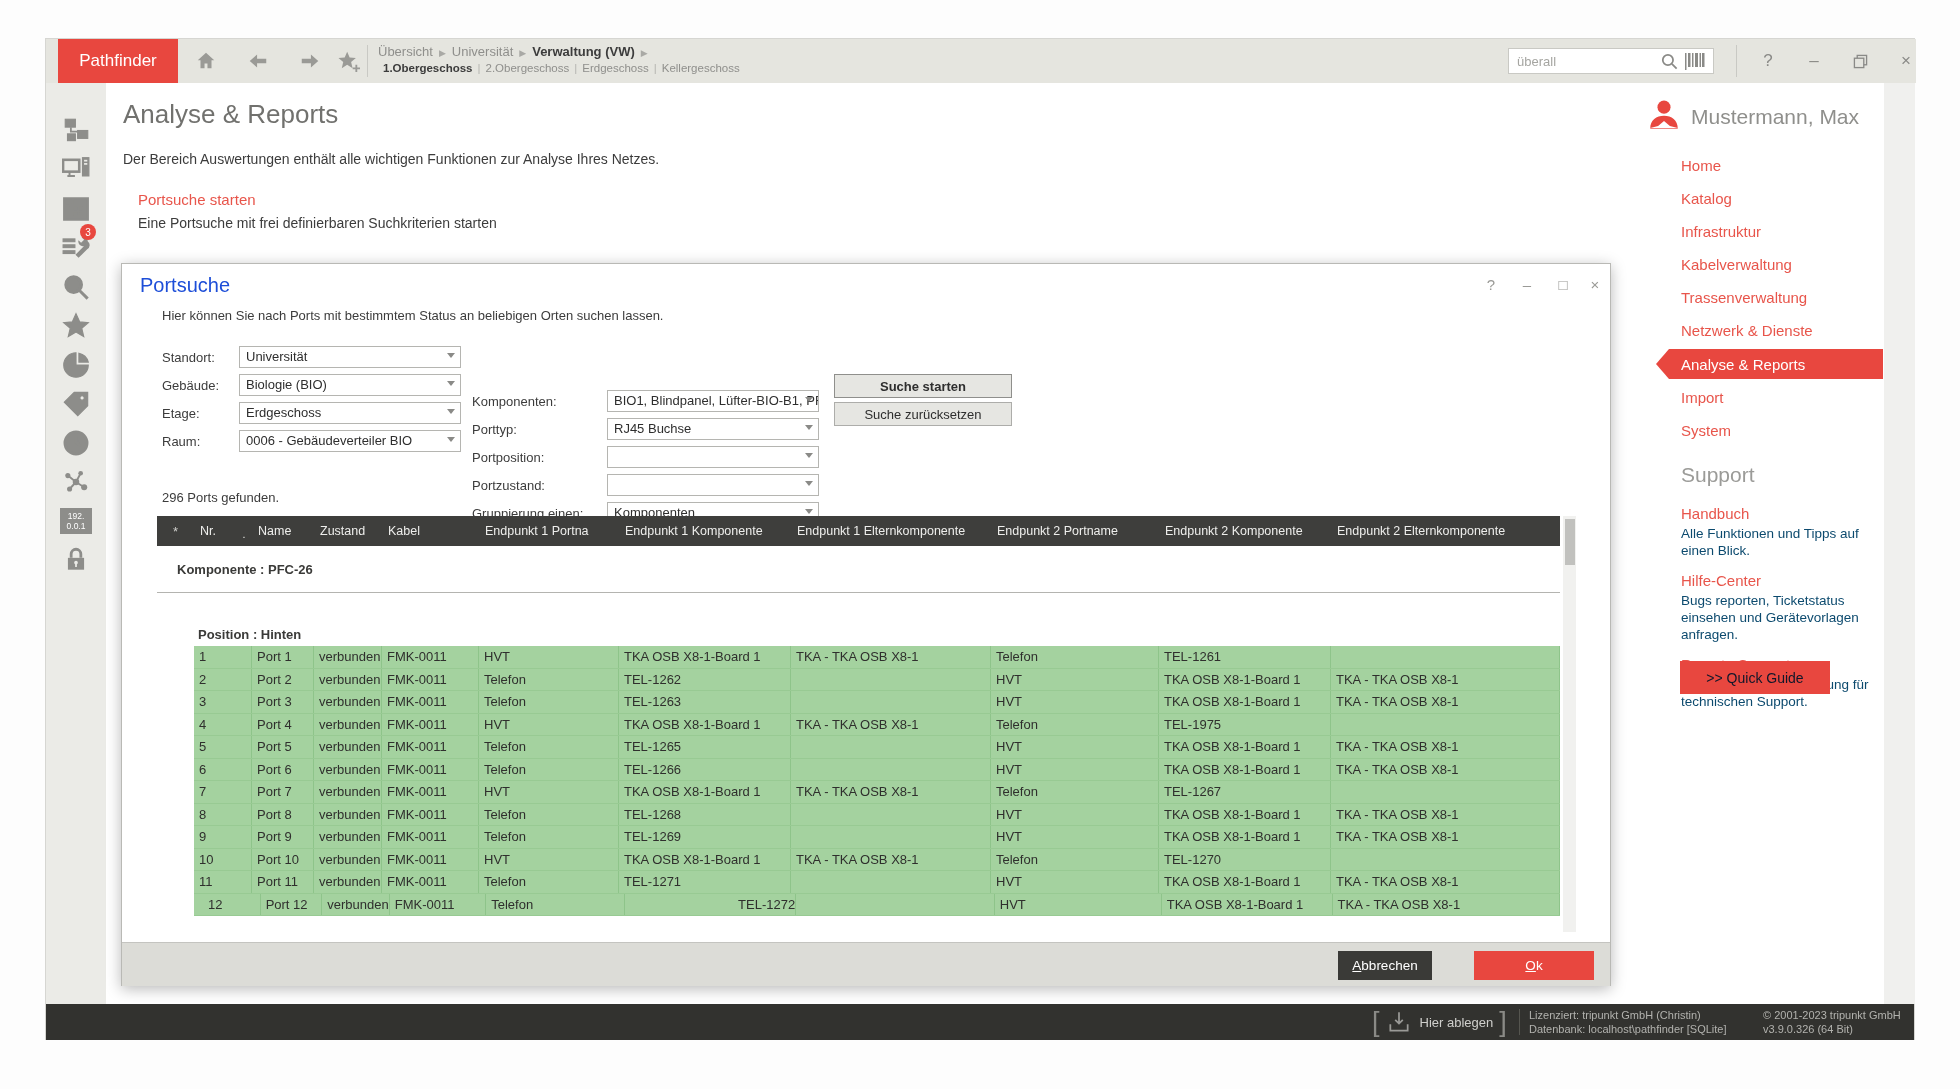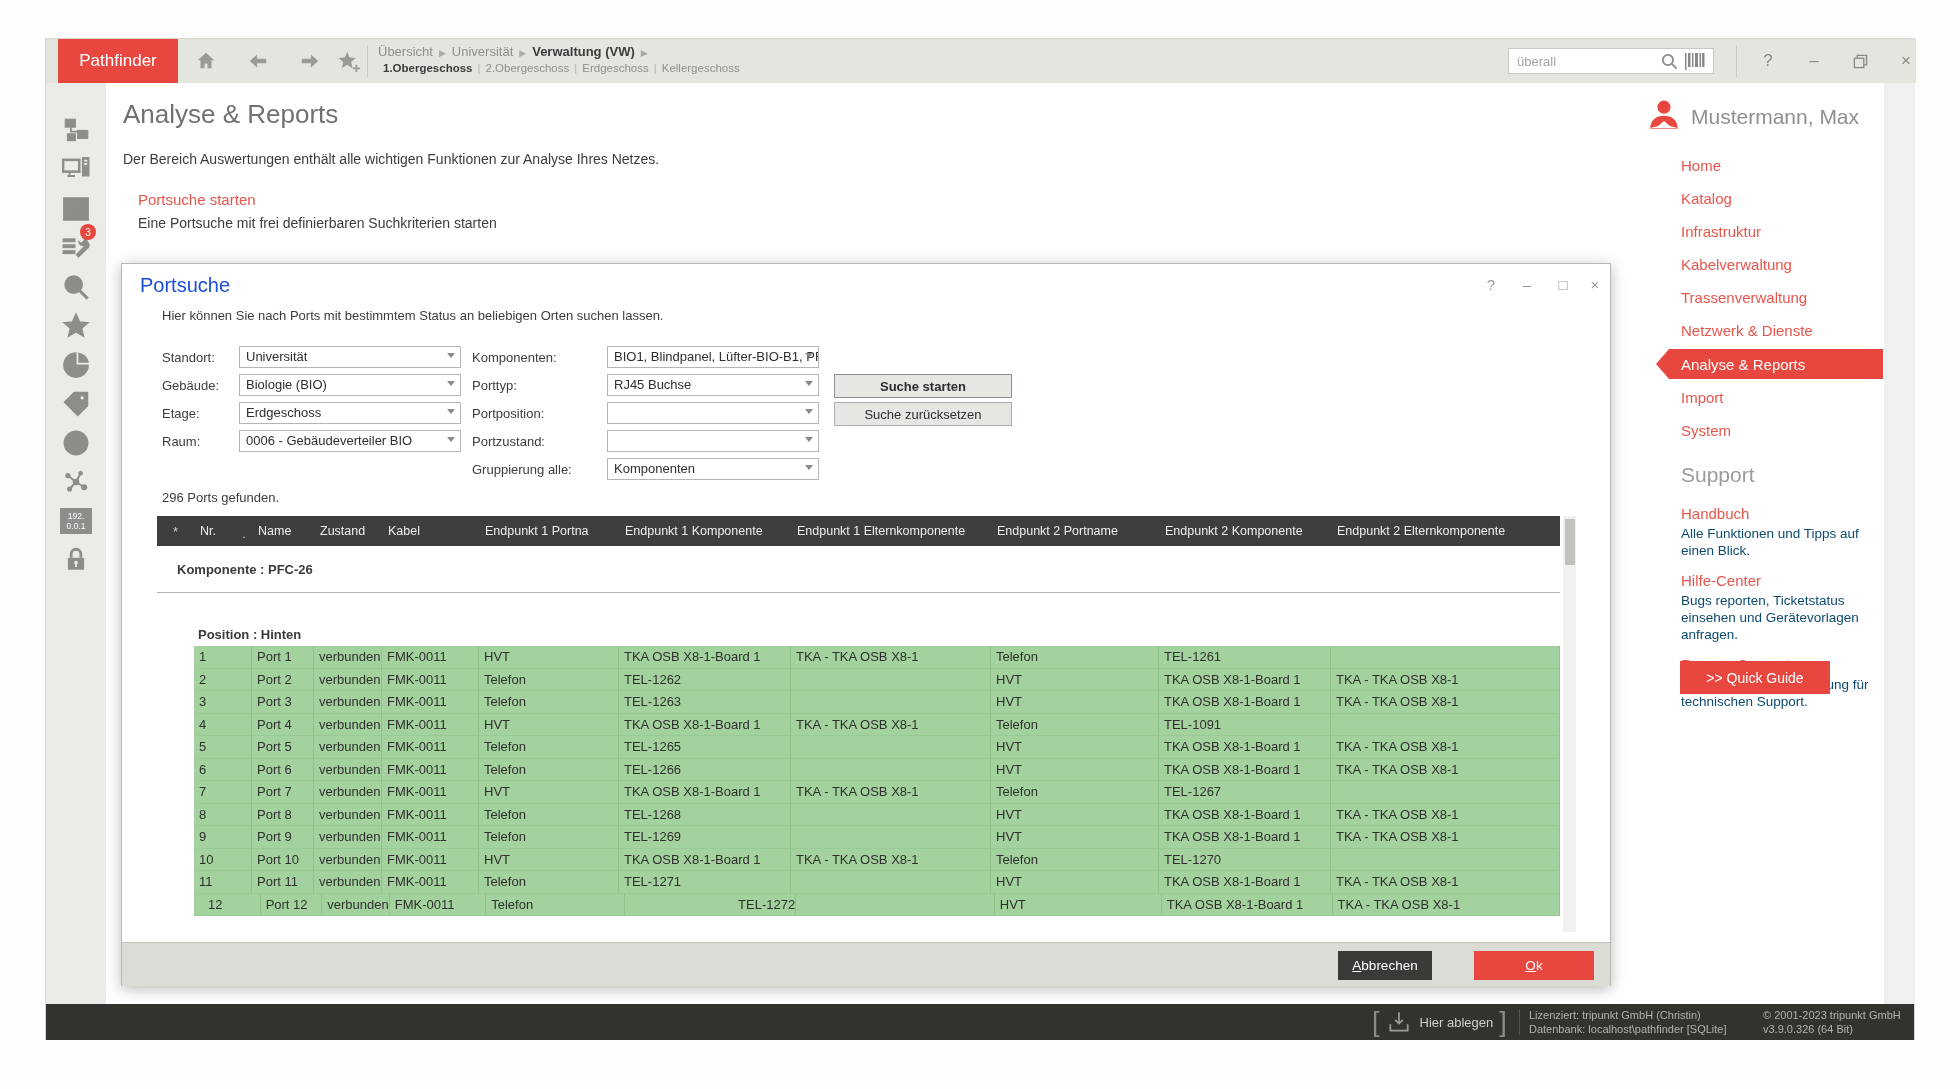--- a/index.html
+++ b/index.html
@@ -42,21 +42,21 @@
   #portsearch-link { position:absolute; left:92px; top:152px; font-size:15px; color:#e8554b; cursor:pointer; }
   #portsearch-desc { position:absolute; left:92px; top:176px; font-size:14px; color:#3c3c3c; }
 
   
   #dialog { position:absolute; left:75px; top:224px; width:1490px; height:723px; background:#fff; border:1px solid #b9b9b5; box-shadow:0 3px 14px rgba(0,0,0,.28); }
   #dlg-title { position:absolute; left:18px; top:10px; font-size:20px; color:#1d4ed8; }
   .dlg-ctl { position:absolute; top:8px; width:30px; height:24px; display:flex; align-items:center; justify-content:center; color:#9a9a96; font-size:15px; cursor:pointer; }
   #dlg-sub { position:absolute; left:40px; top:44px; font-size:13px; color:#3c3c3c; }
   .fcol { position:absolute; top:82px; }
   #fcol-left { left:40px; }
-  #fcol-right { left:350px; }
+  #fcol-right { left:350px;margin-top:44px; }
   .frow { display:flex; align-items:center; height:22px; margin-bottom:6px; }
   #fcol-left .frow .flabel { width:77px; font-size:13px; color:#3c3c3c; }
   #fcol-right .frow .flabel { width:135px; font-size:13px; color:#3c3c3c; }
   .fselect { position:relative; background:#fff; border:1px solid #b5b5b1; height:22px; font-size:13px; color:#2e2e2e; padding:2px 18px 2px 6px; white-space:nowrap; overflow:hidden; cursor:pointer; }
   #fcol-left .fselect { width:222px; }
   #fcol-right .fselect { width:212px; }
   .fselect .arr { position:absolute; right:5px; top:6px; width:0; height:0; border-left:4px solid transparent; border-right:4px solid transparent; border-top:5px solid #8a8a87; }
   .searchbtn { position:absolute; left:712px; width:178px; height:24px; background:#e6e6e2; border:1px solid #adadaa; font-size:13px; color:#2e2e2e; display:flex; align-items:center; justify-content:center; cursor:pointer; }
   #btn-suche { top:110px; font-weight:bold; border:1px solid #8f8f8c; }
   #btn-reset { top:138px; }
@@ -88,21 +88,21 @@
   #user-name { position:absolute; left:1645px; top:66px; font-size:21px; color:#8f8f8c; }
   #menu { position:absolute; left:1623px; top:110px; width:214px; }
   .mitem { position:relative; height:33px; display:flex; align-items:center; padding-left:12px; font-size:15px; color:#e8554b; cursor:pointer; }
   .mitem.active { background:#e8473f; color:#fff; height:30px; margin:2px 0; }
   .mitem.active::before { content:""; position:absolute; left:-13px; top:0; border-top:15px solid transparent; border-bottom:15px solid transparent; border-right:13px solid #e8473f; }
   #support-header { position:absolute; left:1635px; top:424px; font-size:21px; color:#9b9b98; }
   #support-list { position:absolute; left:1635px; top:466px; width:205px; }
   .sitem { margin-bottom:13px; }
   .sitem .stitle { font-size:15px; color:#e8554b; margin-bottom:3px; cursor:pointer; }
   .sitem .sdesc { font-size:13.5px; color:#0c4a6e; line-height:17px; }
-  #quickguide { position:absolute; left:1634px; top:622px; width:150px; height:33px; background:#e8473f; color:#ffffff; font-size:14px; display:flex; align-items:center; justify-content:center; cursor:pointer; }
+  #quickguide { position:absolute; left:1634px; top:622px; width:150px; height:33px; background:#e8473f; color:#0f172a; font-size:14px; display:flex; align-items:center; justify-content:center; cursor:pointer; }
   #right-gutter { position:absolute; left:1838px; top:44px; width:31px; height:921px; background:#f0f0ee; }
 
   
   #statusbar { position:absolute; left:0; top:965px; width:1868px; height:36px; background:#32322f; }
   #dropzone { position:absolute; left:1320px; top:3px; height:30px; display:flex; align-items:center; color:#cfcfcc; font-size:13px; cursor:pointer; }
   .bracket { font-size:27px; font-weight:100; color:#8a8a86; margin:0 6px; }
   #sb-sep { position:absolute; left:1473px; top:5px; width:1px; height:26px; background:#55554f; }
   .sb-block { position:absolute; top:4px; font-size:11px; color:#b2b2ae; line-height:14px; }
   #sb-license { left:1483px; }
   #sb-copy { left:1717px; }
@@ -307,21 +307,21 @@
           </div>
           <div class="frow">
             <div class="flabel">Portposition:</div>
             <div class="fselect"><span></span><span class="arr"></span></div>
           </div>
           <div class="frow">
             <div class="flabel">Portzustand:</div>
             <div class="fselect"><span></span><span class="arr"></span></div>
           </div>
           <div class="frow">
-            <div class="flabel">Gruppierung alle:</div>
+            <div class="flabel">Gruppierung einen:</div>
             <div class="fselect"><span>Komponenten</span><span class="arr"></span></div>
           </div>
         </div>
     <div class="searchbtn" id="btn-suche">Suche starten</div>
     <div class="searchbtn" id="btn-reset">Suche zurücksetzen</div>
     <div id="result-count">296 Ports gefunden.</div>
 
     <div id="tablewrap">
       <div id="thead">
             <div class="th" id="th-sel">*</div>
@@ -381,21 +381,21 @@
             </div>
             <div class="drow">
               <div class="dc" style="width: 58px;">4</div>
               <div class="dc" style="width: 62px;">Port 4</div>
               <div class="dc" style="width: 68px;">verbunden</div>
               <div class="dc" style="width: 97px;">FMK-0011</div>
               <div class="dc" style="width: 140px;">HVT</div>
               <div class="dc" style="width: 172px;">TKA OSB X8-1-Board 1</div>
               <div class="dc" style="width: 200px;">TKA - TKA OSB X8-1</div>
               <div class="dc" style="width: 168px;">Telefon</div>
-              <div class="dc" style="width: 172px;">TEL-1091</div>
+              <div class="dc" style="width: 172px;">TEL-1975</div>
               <div class="dc" style="width: 229px;"></div>
             </div>
             <div class="drow">
               <div class="dc" style="width: 58px;">5</div>
               <div class="dc" style="width: 62px;">Port 5</div>
               <div class="dc" style="width: 68px;">verbunden</div>
               <div class="dc" style="width: 97px;">FMK-0011</div>
               <div class="dc" style="width: 140px;">Telefon</div>
               <div class="dc" style="width: 172px;">TEL-1265</div>
               <div class="dc" style="width: 200px;"></div>

